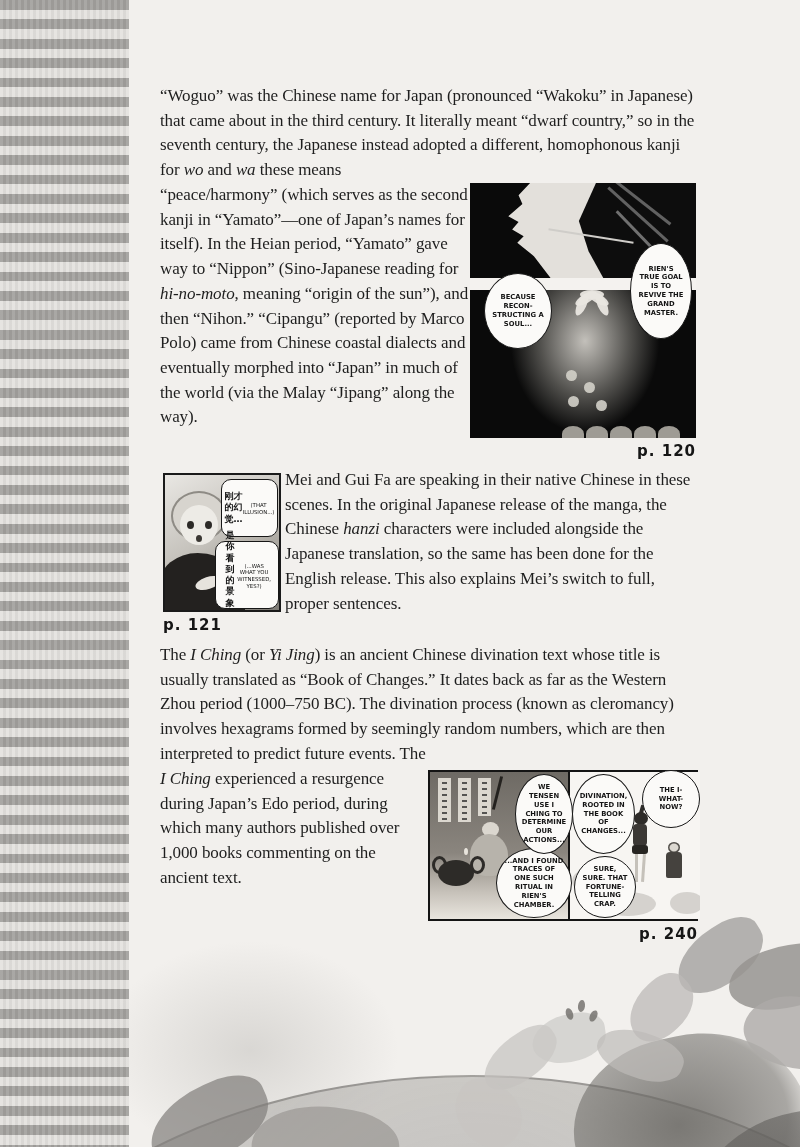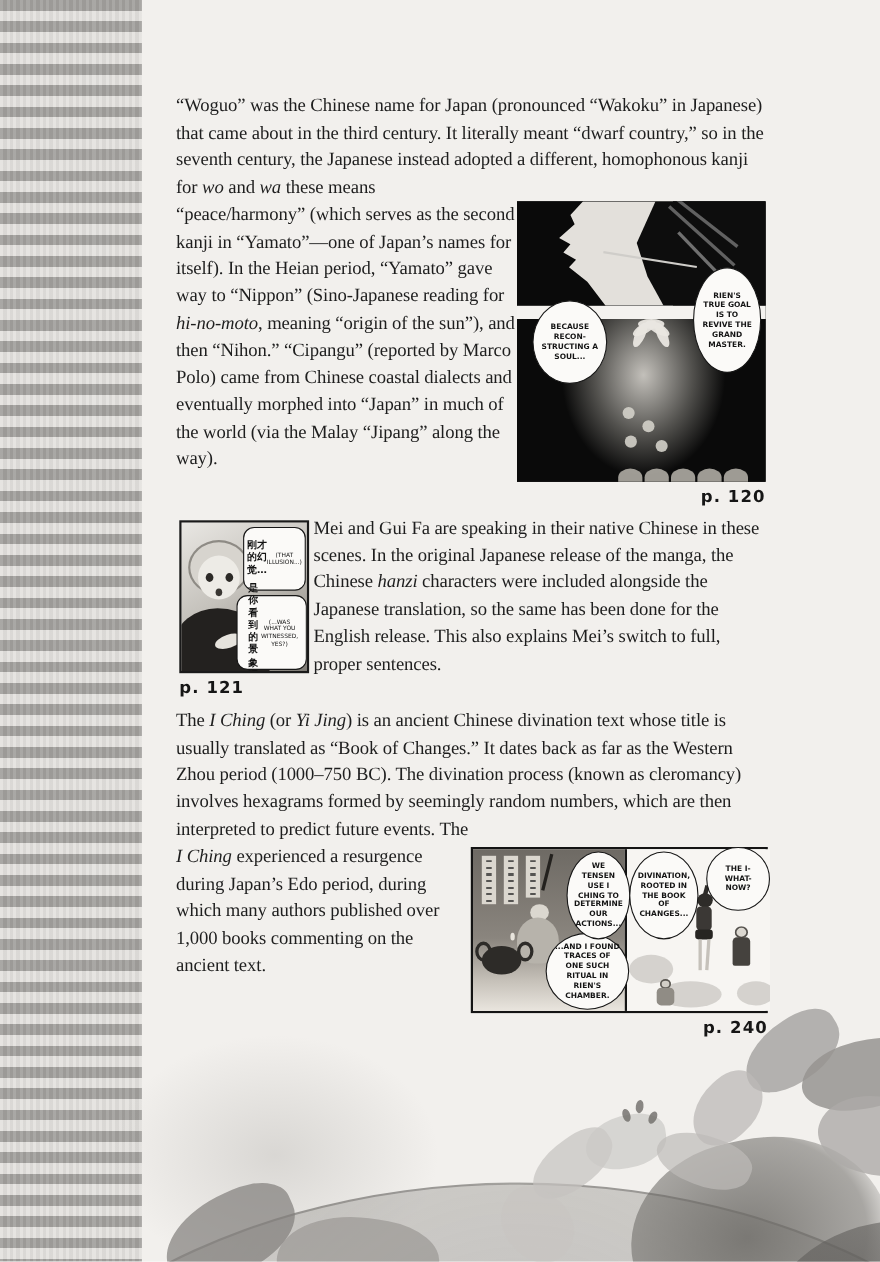--- a/index.html
+++ b/index.html
@@ -219,20 +219,21 @@
       <div class="girl-leg gl2"></div>
       <div class="kid-hair"></div>
       <div class="kid-body"></div>
       <div class="small-head"></div>
       <div class="small-body"></div>
     </div>
     <div class="bub" id="p130b2">...AND I FOUND TRACES OF ONE SUCH RITUAL IN RIEN'S CHAMBER.</div>
     <div class="bub" id="p130b1">WE TENSEN USE I CHING TO DETERMINE OUR ACTIONS...</div>
     <div class="bub" id="p130b3">DIVINATION, ROOTED IN THE BOOK OF CHANGES...</div>
     <div class="bub" id="p130b4">THE I-WHAT-NOW?</div>
+    <div class="bub" id="p130b5">SURE, SURE. THAT FORTUNE-TELLING CRAP.</div>
   </div>
   <div class="pref" id="ref130">p. 240</div>
 
   <div class="flower-layer">
     <div class="wash2"></div>
     <div class="wash"></div>
     <div class="wpetal wp9"></div>
     <div class="wpetal wp10"></div>
     <div class="dark1"></div>
     <div class="dark2"></div>

